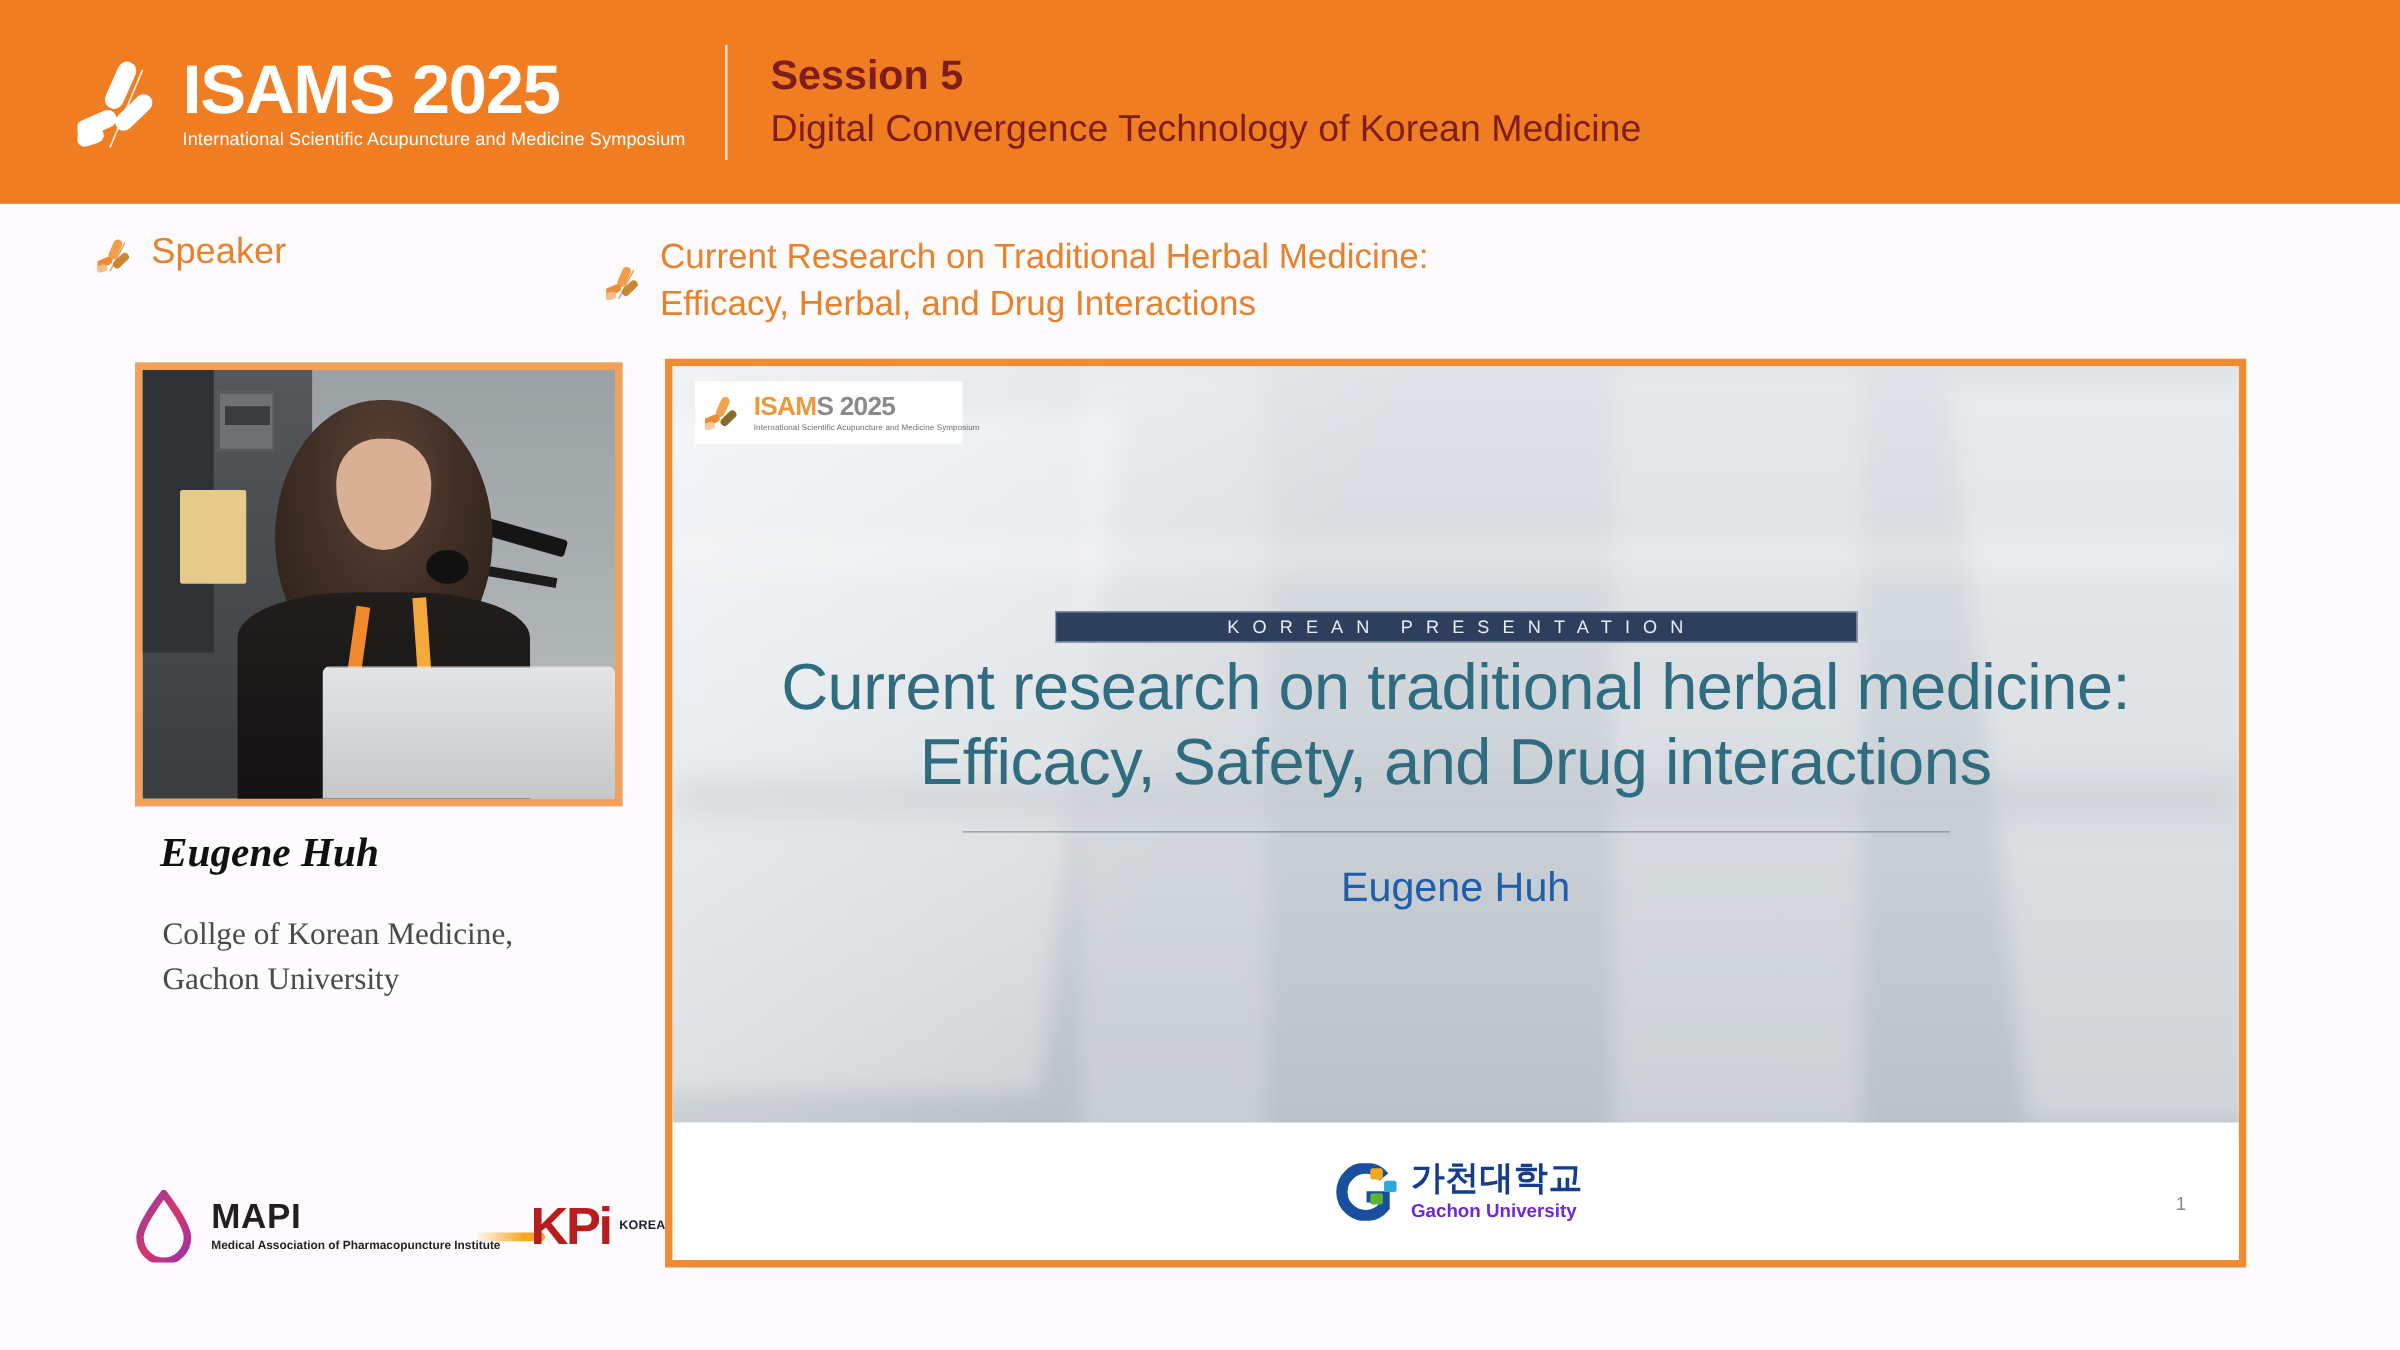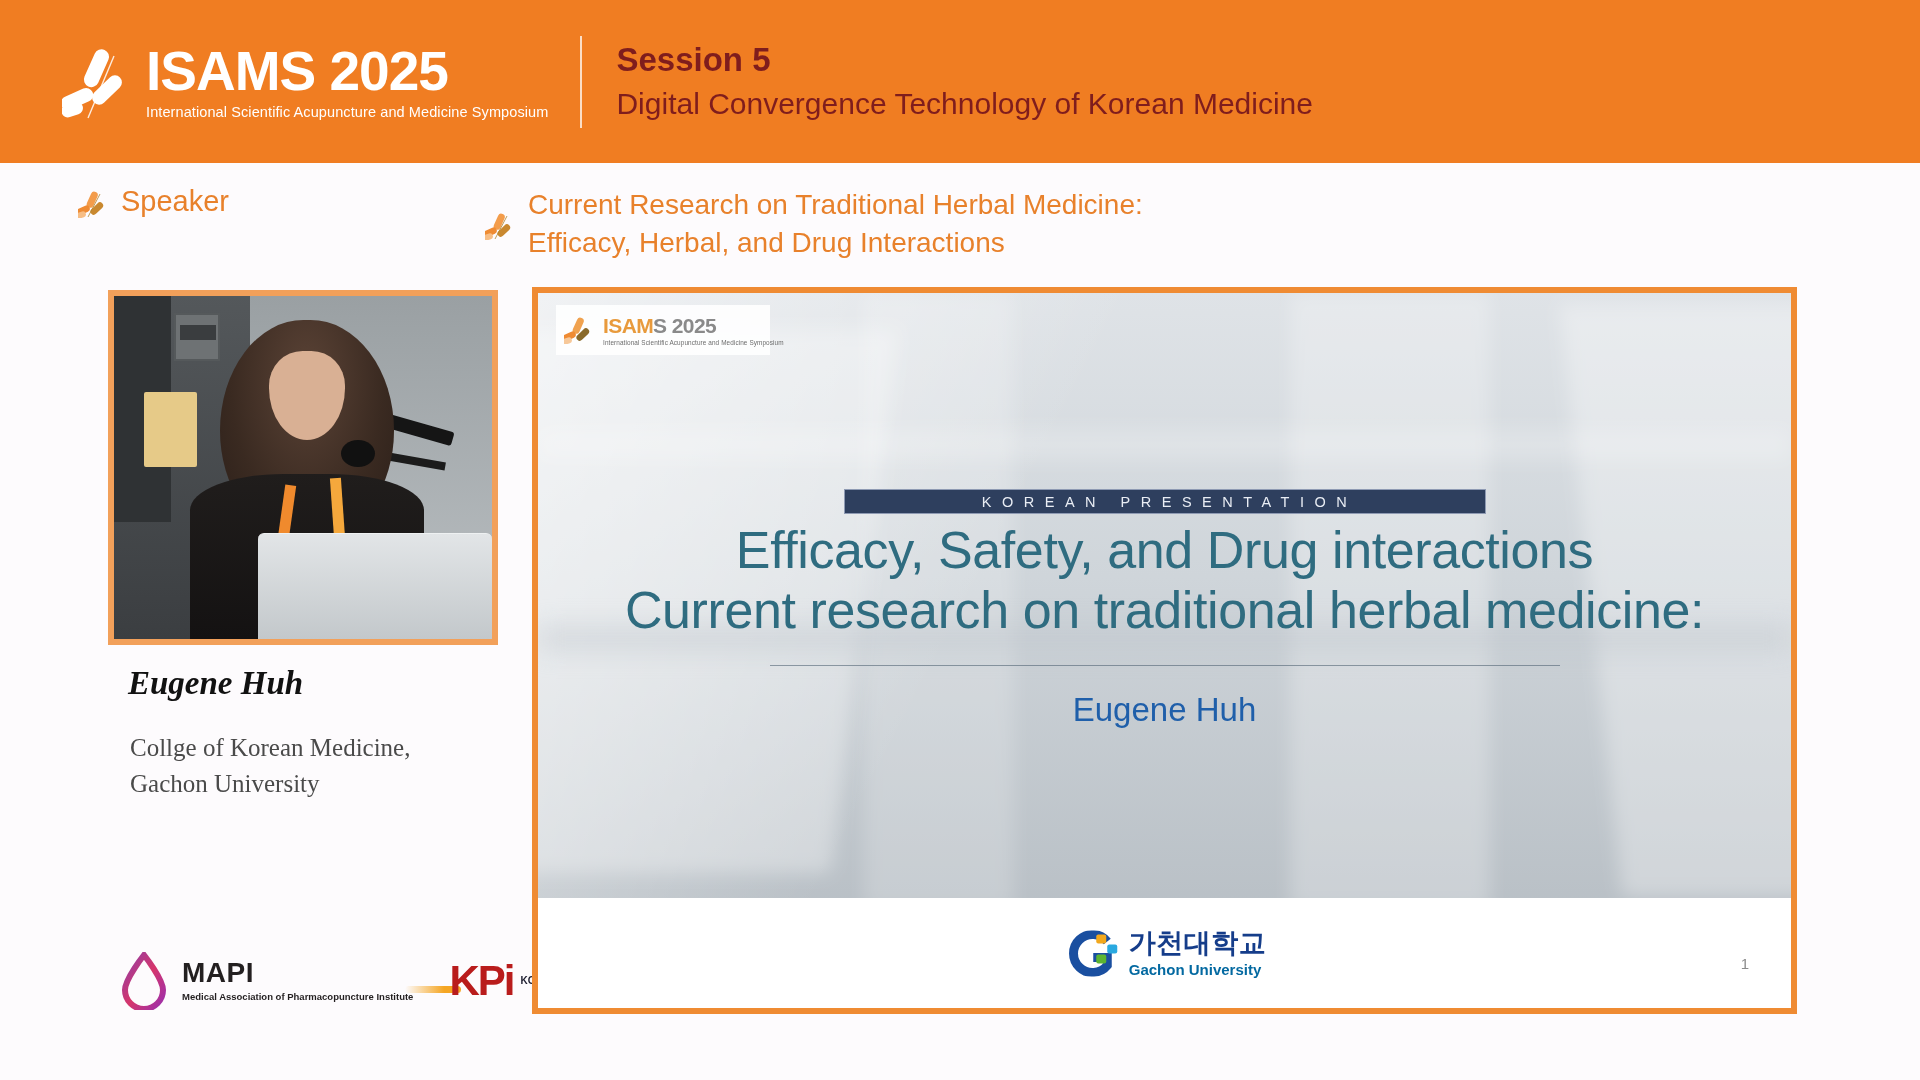--- a/index.html
+++ b/index.html
@@ -101,22 +101,22 @@
     font-family: "Liberation Serif", serif;
     font-size: 33px; font-weight: 700; font-style: italic; color: #111;
   }
   .speaker-affil {
     position: absolute; left: 130px; top: 730px; width: 360px;
     font-family: "Liberation Serif", serif;
     font-size: 25px; color: #4a4a4a; line-height: 1.42;
   }
 
   
-  .sponsors { position: absolute; left: 118px; top: 952px;
-              display: flex; align-items: center; gap: 36px; }
+  .sponsors { position: absolute; left: 105px; top: 952px;
+              display: flex; align-items: center; gap: 24px; }
   .mapi { display:flex; align-items:center; gap: 12px; }
   .mapi-drop { width: 52px; height: 58px; position: relative; }
   .mapi-txt-main { font-size: 28px; font-weight: 700; color:#231f20; letter-spacing:.5px; line-height:1; }
   .mapi-txt-sub  { font-size: 9.5px; color:#231f20; line-height:1.28; margin-top:4px; font-weight:600; }
   .kpi { display:flex; align-items:center; gap: 7px; position: relative; }
   .kpi-mark { font-size: 42px; font-weight: 800; color:#b91c1c; letter-spacing:-2px;
               line-height:1; position: relative; font-family: "Liberation Sans", sans-serif; }
   .kpi-ring { position:absolute; right:-2px; top:-13px; width:20px; height:20px;
               border:5px solid #2aa34a; border-radius:50%; }
   .kpi-swoosh { position:absolute; left:-44px; bottom:9px; width:56px; height:7px;
@@ -184,21 +184,21 @@
   .slide-footer {
     position:absolute; left:0; bottom:0; width:100%; height: 110px;
     background:#ffffff;
   }
   .gachon {
     position:absolute; left:50%; top: 50%; transform: translate(-50%,-50%);
     display:flex; align-items:center; gap: 10px;
   }
   .gachon-mark { width: 56px; height: 46px; position:relative; flex:none; }
   .gachon-kr { font-size: 27px; font-weight: 700; color:#153d8a; line-height:1; letter-spacing:.5px; }
-  .gachon-en { font-size: 15px; font-weight: 700; color:#0369a1; line-height:1; margin-top:5px; }
+  .gachon-en { font-size: 15px; font-weight: 700; color:#6d28d9; line-height:1; margin-top:5px; }
   .slide-number {
     position:absolute; right: 42px; bottom: 36px;
     font-size: 15px; color:#8b8b8b;
   }
 </style>
 </head>
 <body>
 
 <div class="header">
   <div class="brand">
@@ -331,22 +331,22 @@
         <div class="sl-title">
           <span class="o">ISAM</span><span class="g">S 2025</span>
         </div>
         <div class="sl-sub">International Scientific Acupuncture and Medicine Symposium</div>
       </div>
     </div>
 
     <div class="topic-bar">KOREAN PRESENTATION</div>
 
     <div class="slide-title">
+      <div>Current research on traditional herbal medicine:</div>
       <div>Efficacy, Safety, and Drug interactions</div>
-      <div>Current research on traditional herbal medicine:</div>
     </div>
 
     <div class="slide-rule"></div>
 
     <div class="slide-author">Eugene Huh</div>
   </div>
 
   <div class="slide-footer">
     <div class="gachon">
       <div class="gachon-mark">

